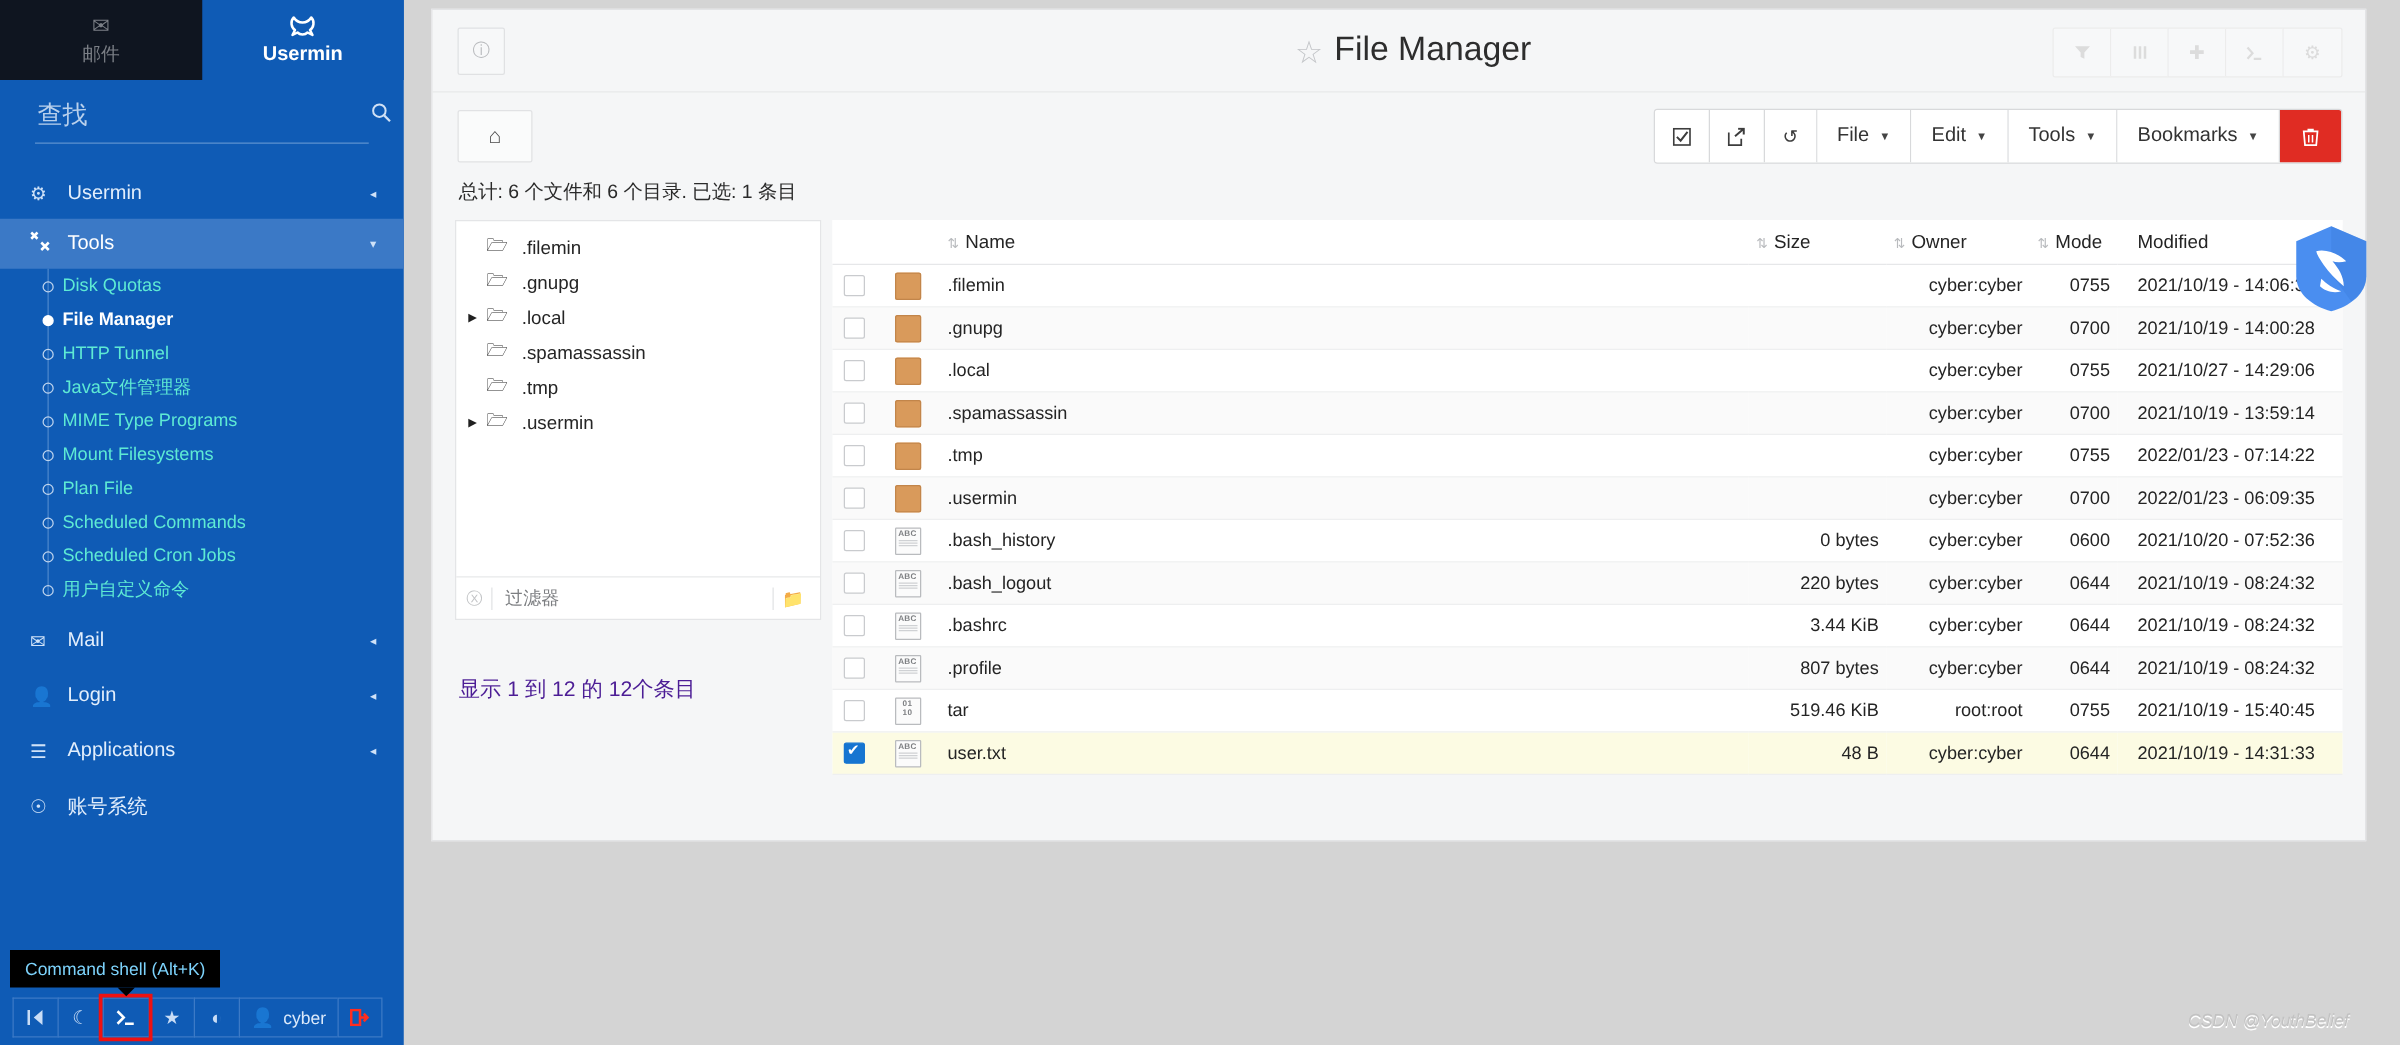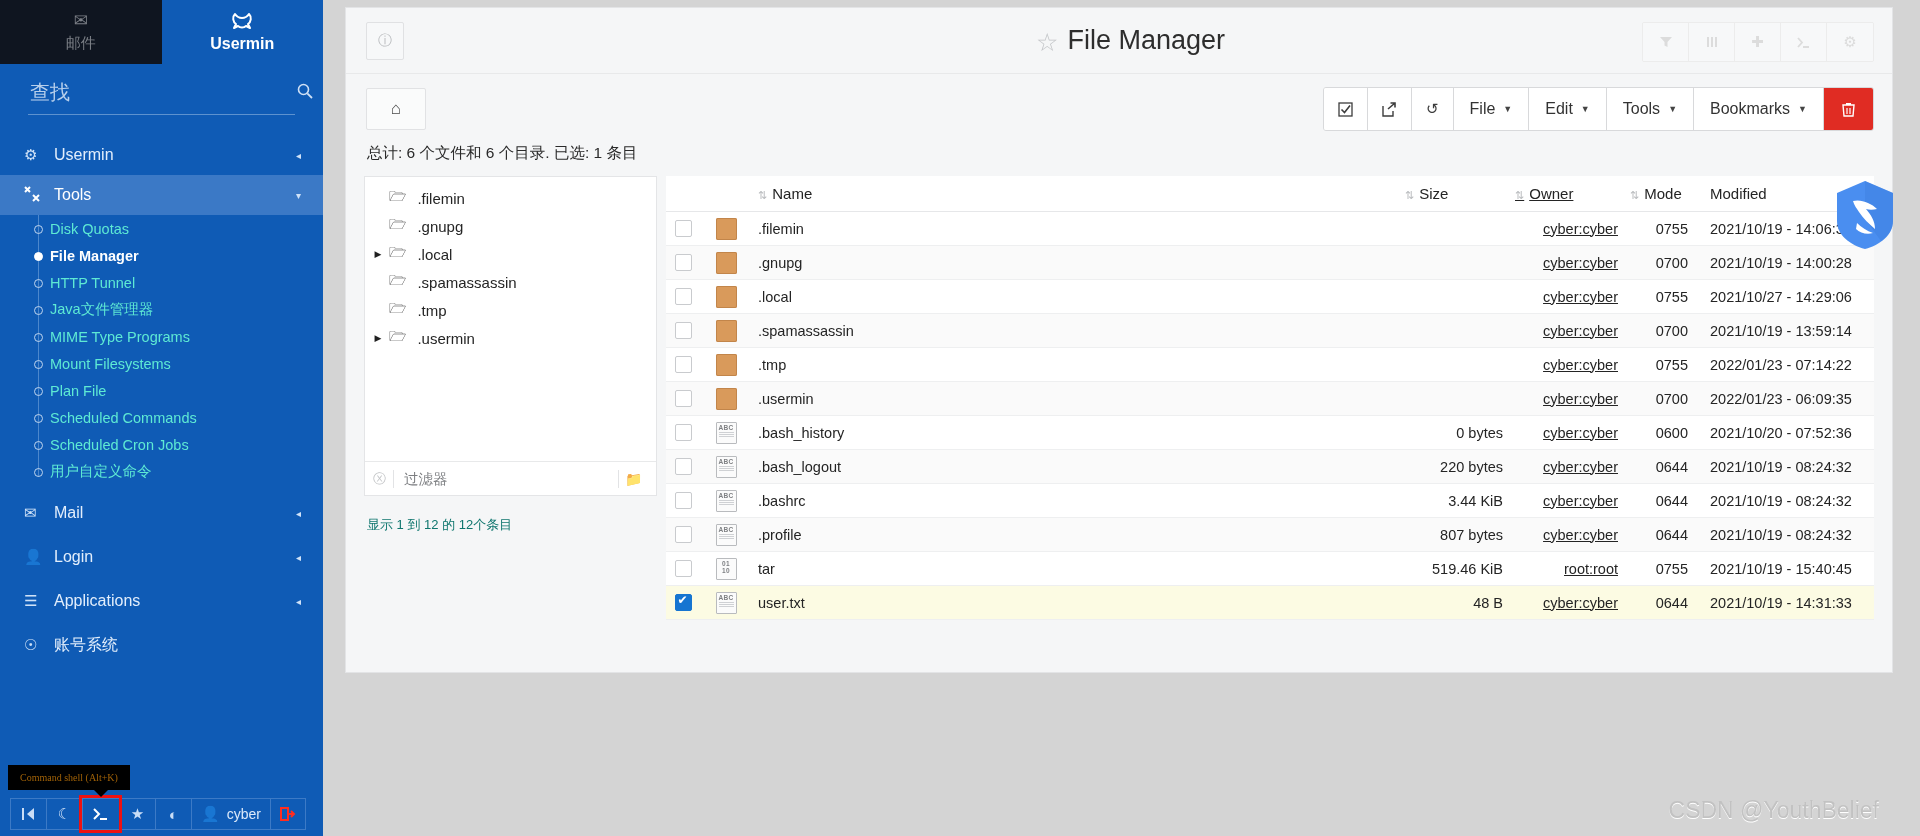--- a/index.html
+++ b/index.html
@@ -84,23 +84,23 @@
   }
   .nav-sub.active { color: #ffffff; font-weight: bold; }
   .nav-sub.active .bullet { background: #ffffff; border-color: #ffffff; }
   .nav-sub.active:after {
     content: ""; position: absolute; left: -8px; top: 2px;
     width: 6px; height: 22px; background: #e31b0c;
   }
 
   #tooltip {
     position: absolute; left: 8px; bottom: 46px;
-    background: #000000; color: #a16207;
-    font-size: 10px; padding: 7px 12px;
-    white-space: nowrap; z-index: 30; font-family: Liberation Serif, serif;
+    background: #000000; color: #7dd3fc;
+    font-size: 14px; padding: 7px 12px;
+    white-space: nowrap; z-index: 30;
   }
   #tooltip:after {
     content: ""; position: absolute; left: 86px; bottom: -7px;
     border-left: 7px solid transparent; border-right: 7px solid transparent;
     border-top: 7px solid #000000;
   }
 
   #bottombar {
     flex: 0 0 41px; height: 41px;
     display: flex; align-items: stretch;
@@ -257,21 +257,21 @@
   table.ftable td {
     font-size: 14.5px; color: #242424;
     padding: 5.5px 6px; border-bottom: 1px solid #eeeff0;
     white-space: nowrap;
   }
   tr.frow:nth-child(even) td { background: #fafafa; }
   tr.frow.selected td { background: #fcfbe3; }
   .col-ck { width: 34px; text-align: center; }
   .col-ic { width: 52px; text-align: center; }
   .col-size { width: 110px; text-align: right; }
-  .col-owner { width: 115px; text-align: right; text-decoration: underline; }
+  .col-owner { width: 115px; text-align: right; }
   .col-mode { width: 70px; text-align: right; }
   .col-mod { width: 180px; text-align: left; padding-left: 16px !important; }
   th.col-size, th.col-owner, th.col-mode { text-align: left; }
 
   .ck {
     display: inline-block; width: 17px; height: 17px;
     border: 1px solid #c9cbce; background: #ffffff; border-radius: 2px;
     vertical-align: -3px;
   }
   .ck.on { background: #1675d1; border-color: #1675d1; position: relative; }
@@ -286,33 +286,34 @@
   }
   .ficon.txt {
     background: #fbfbfb; border: 1px solid #b9bbbe; border-radius: 1px;
     font-size: 6px; color: #7d7f82; text-align: center; line-height: 7px;
     overflow: hidden; padding-top: 1px;
   }
   .ficon.txt b { font-size: 6.5px; letter-spacing: .3px; display:block; }
   .ficon.txt i { display: block; border-top: 1px solid #cfd1d4; margin: 1px 2px 0 2px; height: 1px; font-style: normal; }
 
   #footer-count {
-    position: absolute; left: 21px; top: 508px;
-    font-size: 13px; color: #0f766e;
+    position: absolute; left: 21px; top: 532px;
+    font-size: 17px; color: #4c1d95;
   }
 
   
   #birdlogo {
     position: absolute; right: 0px; top: 179px;
     width: 64px; height: 72px; z-index: 20;
   }
   #watermark {
     position: absolute; right: 18px; bottom: 12px;
-    font-size: 23px; color: #c2c2c2;
+    font-size: 14px; color: #c2c2c2;
     text-shadow: 0 1px 0 #ffffff;
+    font-style: italic;
   }
 </style>
 </head>
 <body>
 
 <div id="root">
 
   <div id="sidebar">
 
     <div id="sidebar-top">

